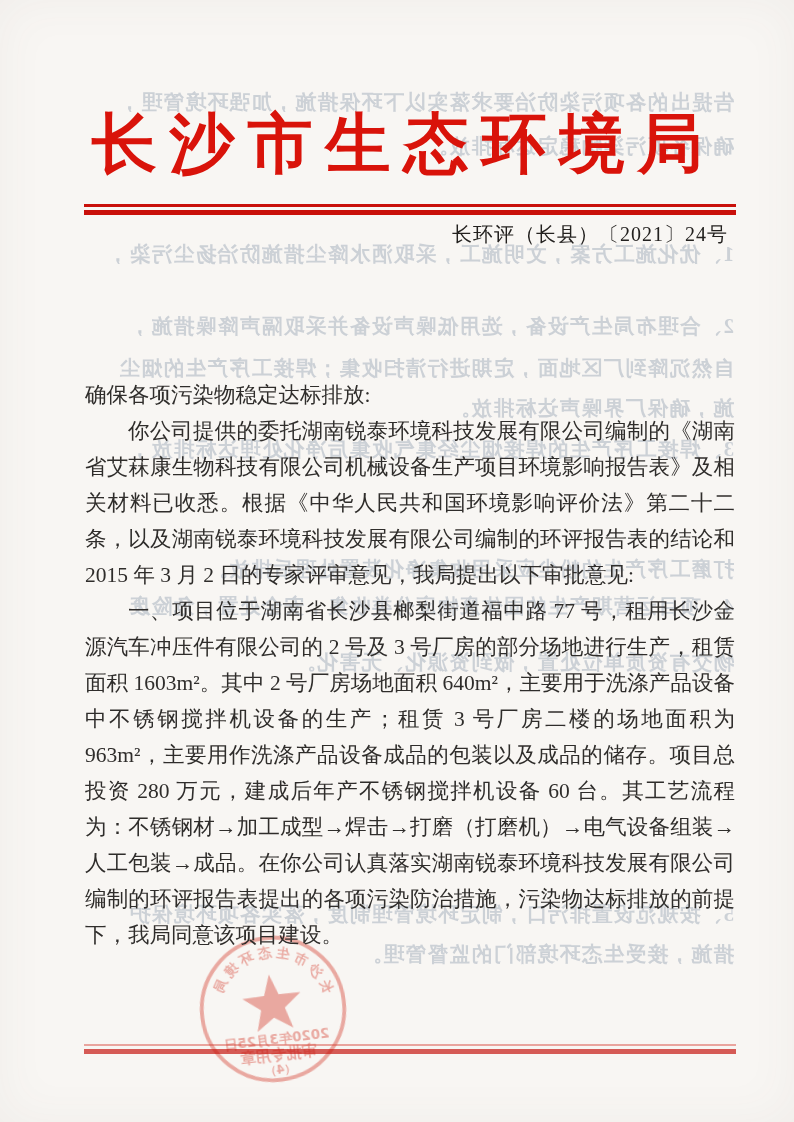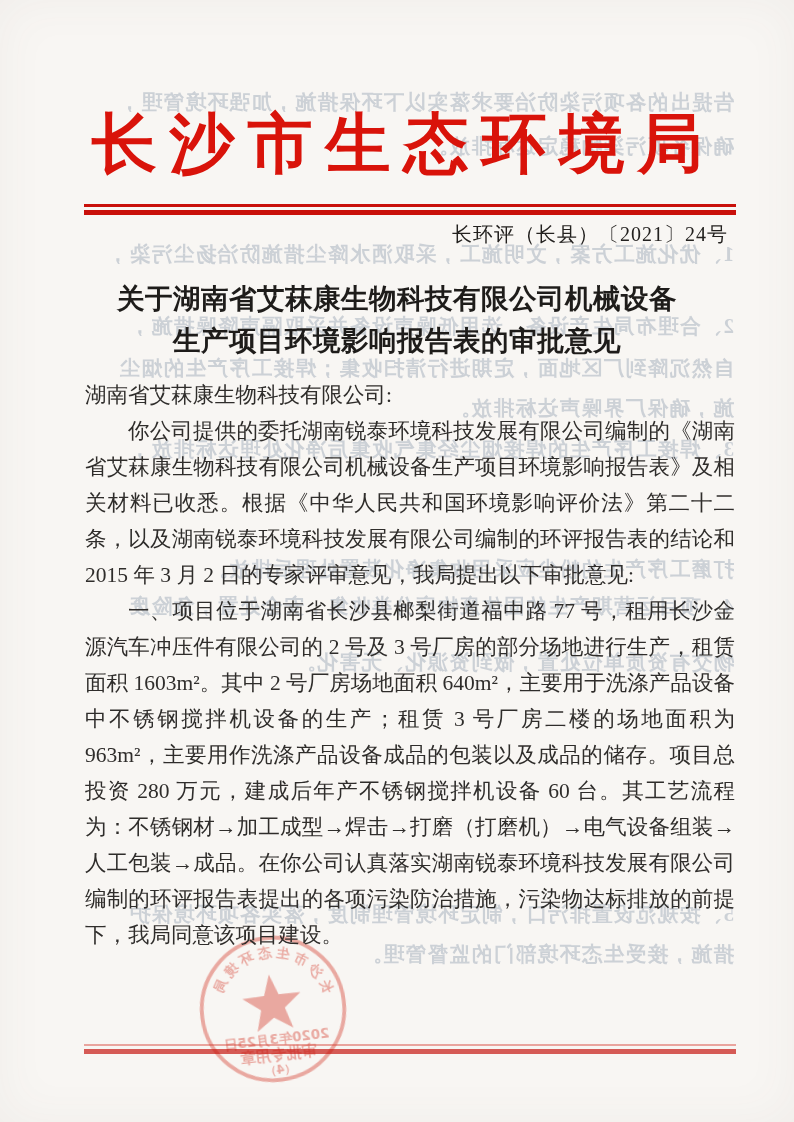--- a/index.html
+++ b/index.html
@@ -114,25 +114,21 @@
     <div class="agency">长沙市生态环境局</div>
 
     <div class="red-rule">
       <div class="thin"></div>
       <div class="gap"></div>
       <div class="thick"></div>
     </div>
 
     <div class="doc-number">长环评（长县）〔2021〕24号</div>
 
-    <div class="doc-title">
-      <div>关于湖南省艾菻康生物科技有限公司机械设备</div>
-      <div>生产项目环境影响报告表的审批意见</div>
-    </div>
 
     <div class="body-text">
-      <p class="salutation">湖南省艾菻康生物科技有限公司:</p>
+      <p class="salutation">确保各项污染物稳定达标排放:</p>
       <p>你公司提供的委托湖南锐泰环境科技发展有限公司编制的《湖南省艾菻康生物科技有限公司机械设备生产项目环境影响报告表》及相关材料已收悉。根据《中华人民共和国环境影响评价法》第二十二条，以及湖南锐泰环境科技发展有限公司编制的环评报告表的结论和 2015 年 3 月 2 日的专家评审意见，我局提出以下审批意见:</p>
       <p>一、项目位于湖南省长沙县榔梨街道福中路 77 号，租用长沙金源汽车冲压件有限公司的 2 号及 3 号厂房的部分场地进行生产，租赁面积 1603m²。其中 2 号厂房场地面积 640m²，主要用于洗涤产品设备中不锈钢搅拌机设备的生产；租赁 3 号厂房二楼的场地面积为 963m²，主要用作洗涤产品设备成品的包装以及成品的储存。项目总投资 280 万元，建成后年产不锈钢搅拌机设备 60 台。其工艺流程为：不锈钢材→加工成型→焊击→打磨（打磨机）→电气设备组装→人工包装→成品。在你公司认真落实湖南锐泰环境科技发展有限公司编制的环评报告表提出的各项污染防治措施，污染物达标排放的前提下，我局同意该项目建设。</p>
     </div>
 
   </div>
 </div>
 
 </body></html>

